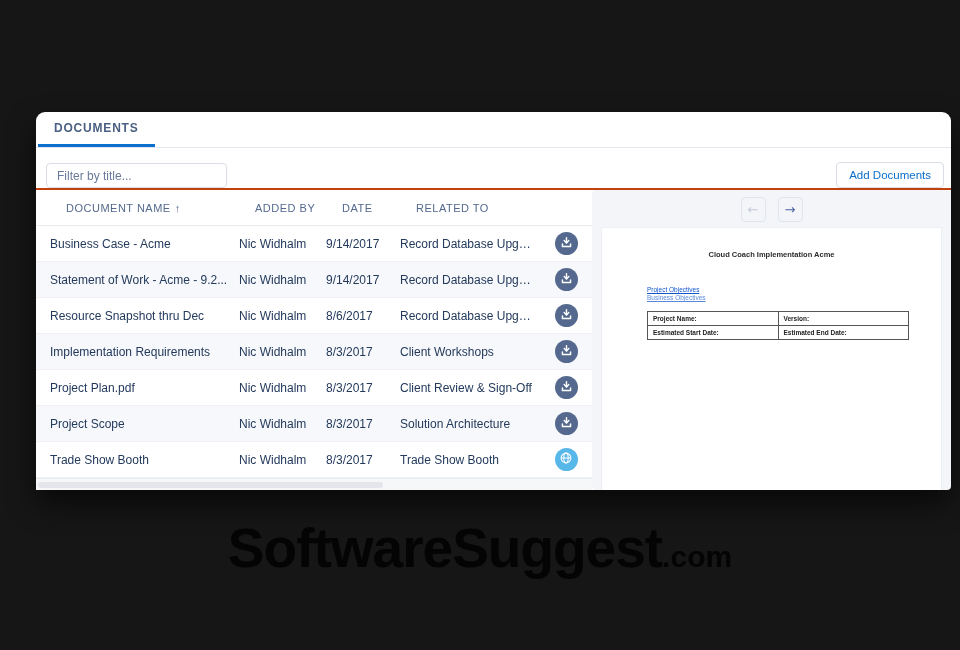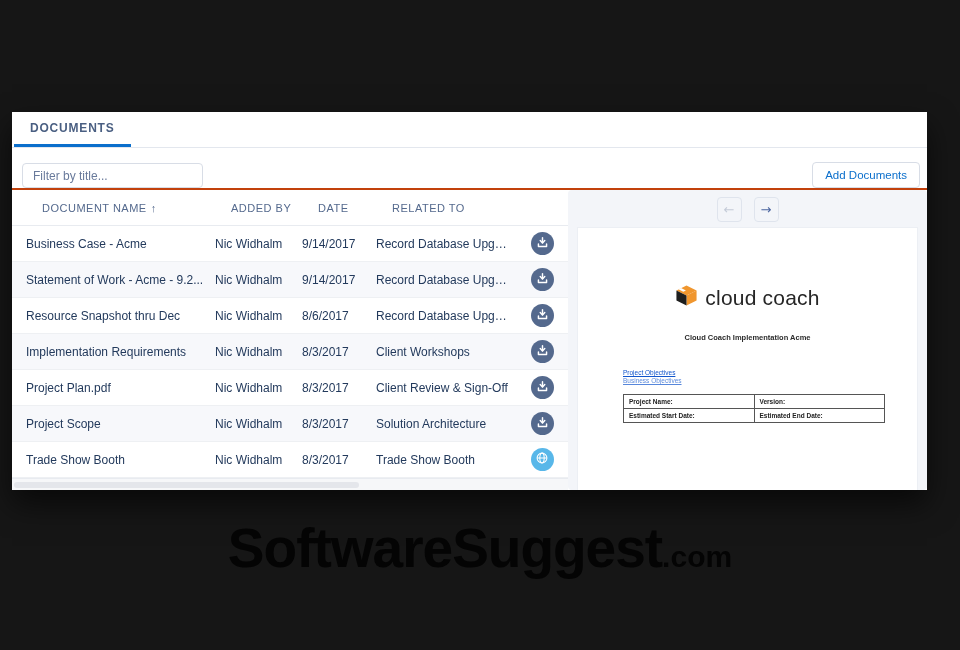--- a/index.html
+++ b/index.html
@@ -2,22 +2,22 @@
 <html><head>
 <meta charset="utf-8">
 <style>
   * { margin:0; padding:0; box-sizing:border-box; }
   html,body { width:960px; height:650px; }
   body { font-family:"Liberation Sans", sans-serif; background:#161616; overflow:hidden; }
   .stage { position:relative; width:960px; height:650px; background:#161616; }
 
   
   .panel {
-    position:absolute; left:12px; top:112px; width:915px; height:378px;
-    background:#ffffff; border-radius:0;
+    position:absolute; left:36px; top:112px; width:915px; height:378px;
+    background:#ffffff; border-radius:9px;
     box-shadow:0 14px 28px rgba(0,0,0,0.6);
     display:flex; flex-direction:column;
   }
 
   
   .tabbar { height:36px; border-bottom:1px solid #e3e7ee; display:flex; align-items:stretch; }
   .tab {
     margin-left:2px; padding:0 16px; display:flex; align-items:center;
     font-size:12px; letter-spacing:0.8px; color:#4a5f82; font-weight:bold;
     border-bottom:3px solid #0b6fcc; cursor:pointer;
@@ -259,31 +259,20 @@
         </div>
       </div>
 
       <div class="preview">
         <div class="nav-row">
           <button class="nav-btn prev">←</button>
           <button class="nav-btn next">→</button>
         </div>
 
         <div class="page">
-          <div class="logo-row">
-            <span>
-              <svg width="23" height="23" viewBox="0 0 24 24">
-                <polygon points="12,1.5 22.5,6.8 12,12 1.5,6.8" fill="#f0962e"></polygon>
-                <polygon points="12,12 22.5,6.8 22.5,17.2 12,22.5" fill="#f0962e"></polygon>
-                <polygon points="1.5,6.8 12,12 12,22.5 1.5,17.2" fill="#1e1e1e"></polygon>
-                <polygon points="6.3,4.1 11.4,6.7 8.7,8.1 3.6,5.5" fill="#ffffff"></polygon>
-              </svg>
-            </span>
-            <span class="logo-text">cloud coach</span>
-          </div>
 
           <div class="doc-title">Cloud Coach Implementation Acme</div>
 
           <div class="doc-links">
             <a>Project Objectives</a>
             <a class="faded">Business Objectives</a>
           </div>
 
           <table class="fields-table">
             <tbody>

